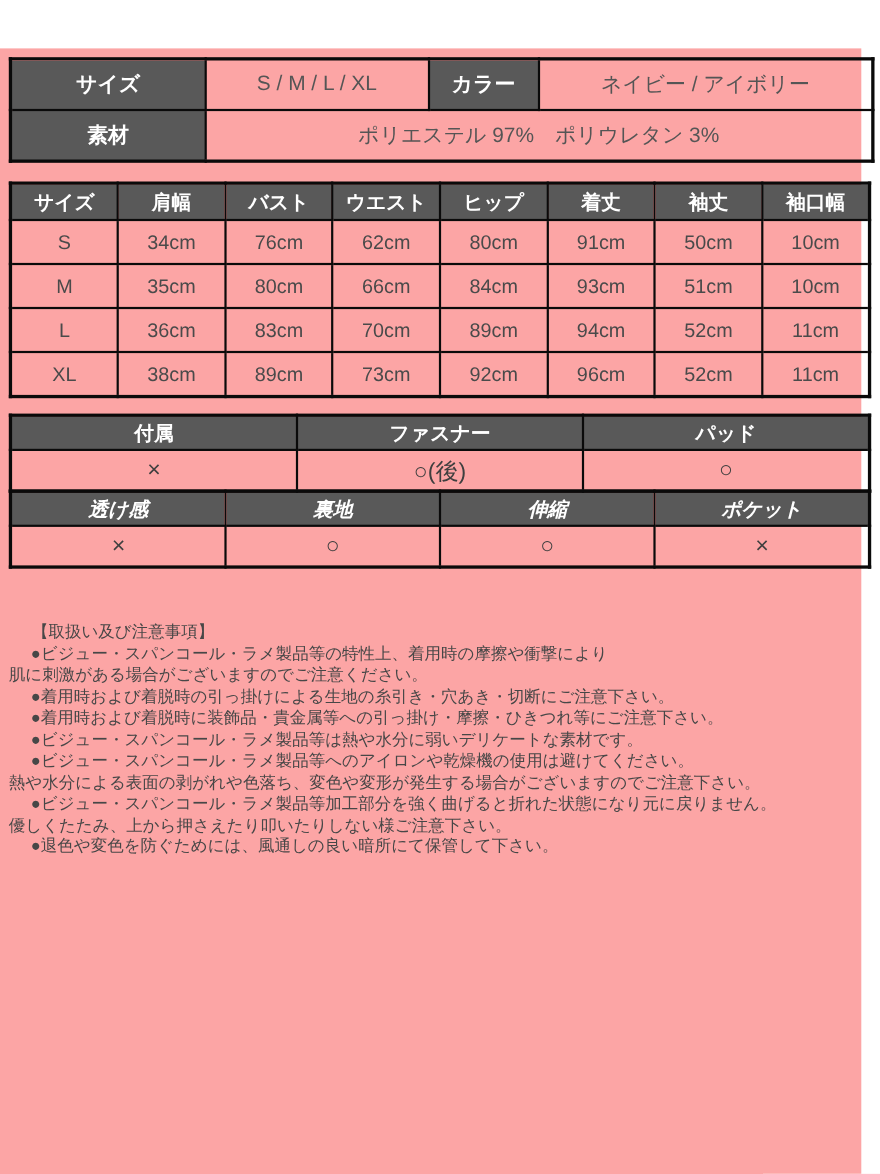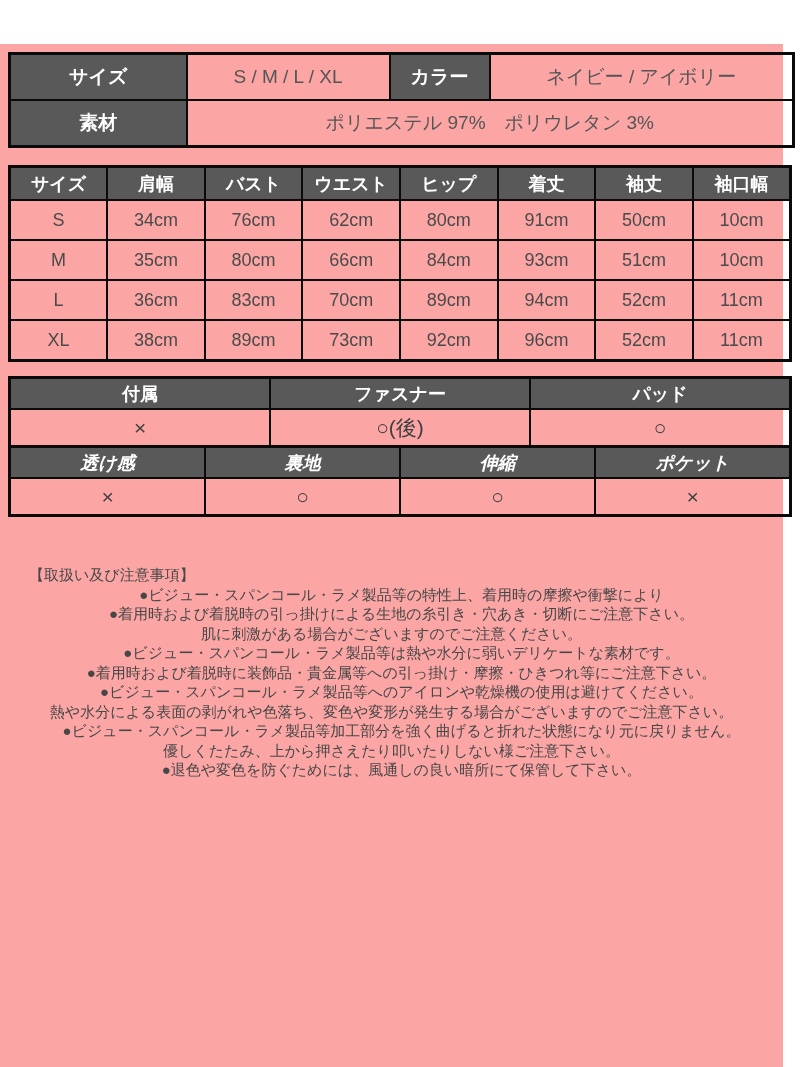--- a/index.html
+++ b/index.html
@@ -43,21 +43,21 @@
 
   
   table.spec { font-size: 18px; }
   table.spec th { height: 29px; }
   table.spec td { height: 35px; font-size: 21px; color: #3f3f3f; }
   table.specB { margin-top: -3px; font-style: italic; }
 
   
   .notes { margin-top: 48px; font-size: 15px; line-height: 19.5px; color: #474747; }
   .note-title { padding-left: 21px; }
-  .note-line { padding-left: 20px; text-align: center; }
+  .note-line { padding-left: 20px; }
   .note-line.wrap { padding-left: 0; }
 </style>
 </head>
 <body>
 
 <div class="page">
 
   <table class="t info">
     <colgroup>
       <col style="width:177px">
@@ -164,24 +164,24 @@
         <td>○</td>
         <td>○</td>
         <td>×</td>
       </tr>
     </tbody>
   </table>
 
   <div class="notes">
     <div class="note-title">【取扱い及び注意事項】</div>
     <div class="note-line">●ビジュー・スパンコール・ラメ製品等の特性上、着用時の摩擦や衝撃により</div>
+    <div class="note-line wrap">肌に刺激がある場合がございますのでご注意ください。</div>
     <div class="note-line">●着用時および着脱時の引っ掛けによる生地の糸引き・穴あき・切断にご注意下さい。</div>
-    <div class="note-line wrap">肌に刺激がある場合がございますのでご注意ください。</div>
+    <div class="note-line">●着用時および着脱時に装飾品・貴金属等への引っ掛け・摩擦・ひきつれ等にご注意下さい。</div>
     <div class="note-line">●ビジュー・スパンコール・ラメ製品等は熱や水分に弱いデリケートな素材です。</div>
-    <div class="note-line">●着用時および着脱時に装飾品・貴金属等への引っ掛け・摩擦・ひきつれ等にご注意下さい。</div>
     <div class="note-line">●ビジュー・スパンコール・ラメ製品等へのアイロンや乾燥機の使用は避けてください。</div>
     <div class="note-line wrap">熱や水分による表面の剥がれや色落ち、変色や変形が発生する場合がございますのでご注意下さい。</div>
     <div class="note-line">●ビジュー・スパンコール・ラメ製品等加工部分を強く曲げると折れた状態になり元に戻りません。</div>
     <div class="note-line wrap">優しくたたみ、上から押さえたり叩いたりしない様ご注意下さい。</div>
     <div class="note-line">●退色や変色を防ぐためには、風通しの良い暗所にて保管して下さい。</div>
   </div>
 
 </div>
 
 </body></html>

